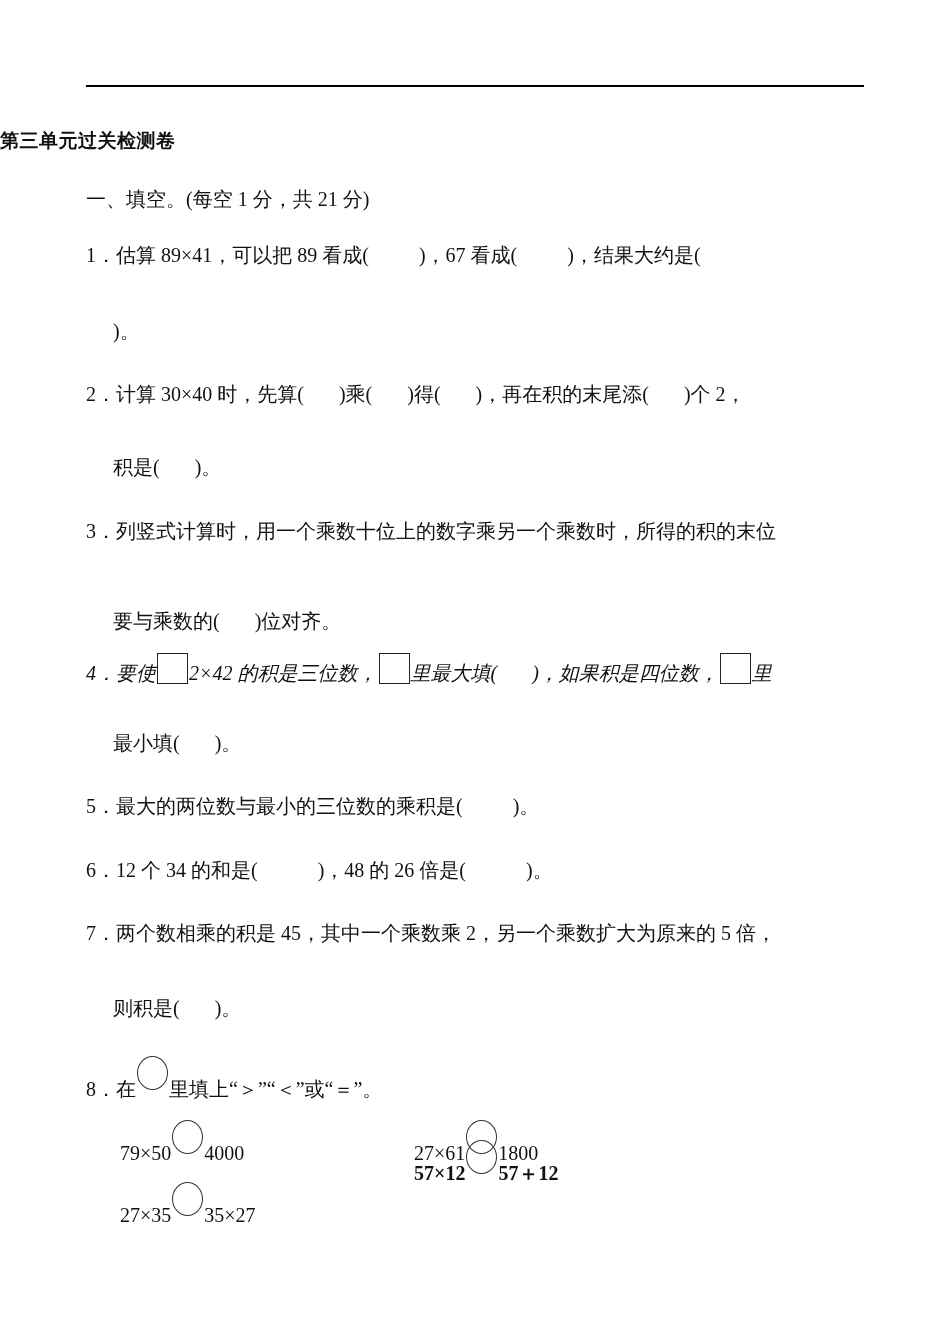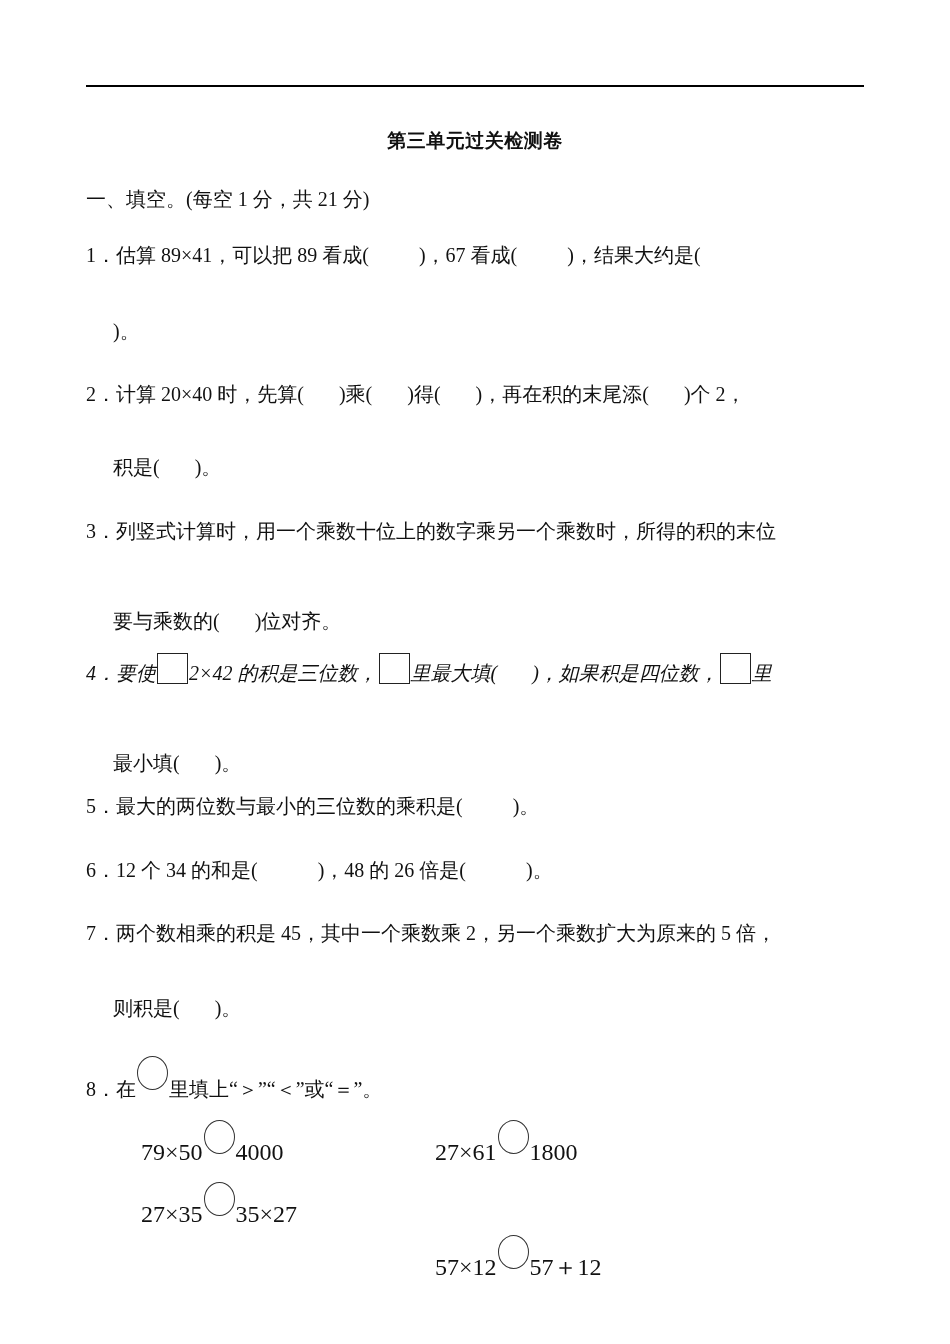--- a/index.html
+++ b/index.html
@@ -7,68 +7,68 @@
     width: 950px; height: 1344px; position: relative; overflow: hidden;
     font-family: "Liberation Serif", "DejaVu Serif", serif;
     color: #111111;
   }
   .rule {
     position: absolute; left: 86px; top: 85px; width: 778px; height: 2px;
     background: #000000;
   }
   .title {
     position: absolute; left: 0; width: 950px; top: 128px;
-    text-align: center; font-size: 19px; font-weight: bold;
+    text-align: left; font-size: 19px; font-weight: bold;
     font-family: "DejaVu Sans", sans-serif; letter-spacing: 0.5px;
   }
   .line {
     position: absolute; left: 86px; font-size: 20px; white-space: pre;
     line-height: 30px; height: 30px;
   }
   .indent { left: 113px; }
   .num { display: inline-block; }
   .blank { display: inline-block; }
   .sq {
     display: inline-block; width: 31px; height: 31px; border: 1px solid #222;
     vertical-align: -4px; box-sizing: border-box; margin: 0 1px;
   }
   .circ {
     display: inline-block; width: 31px; height: 34px; border: 1.3px solid #333;
     border-radius: 50%; vertical-align: 6px; box-sizing: border-box; margin: 0 1px;
   }
   .cmp {
-    position: absolute; font-size: 24px; white-space: pre; line-height: 30px; height: 30px; margin-left: 21px;
+    position: absolute; font-size: 20px; white-space: pre; line-height: 30px; height: 30px;
   }
 </style>
 </head>
 <body>
 
 <div class="rule"></div>
 
 <div class="title">第三单元过关检测卷</div>
 
 <div class="line" style="top:177px;margin-top:7px;">一、填空。(每空 1 分，共 21 分)</div>
 
 <div class="line" style="top:240px;"><span class="num">1．</span><span>估算 89×41，可以把 89 看成(</span><span class="blank">          </span><span>)，67 看成(</span><span class="blank">          </span><span>)，结果大约是(</span></div>
 <div class="line indent" style="top:316px;">)。</div>
 
-<div class="line" style="top:379px;"><span class="num">2．</span><span>计算 20×40 时，先算(</span><span class="blank">       </span><span>)乘(</span><span class="blank">       </span><span>)得(</span><span class="blank">       </span><span>)，再在积的末尾添(</span><span class="blank">       </span><span>)个 2，</span></div>
+<div class="line" style="top:379px;"><span class="num">2．</span><span>计算 30×40 时，先算(</span><span class="blank">       </span><span>)乘(</span><span class="blank">       </span><span>)得(</span><span class="blank">       </span><span>)，再在积的末尾添(</span><span class="blank">       </span><span>)个 2，</span></div>
 <div class="line indent" style="top:452px;"><span>积是(</span><span class="blank">       </span><span>)。</span></div>
 
 <div class="line" style="top:516px;text-align:center;"><span class="num">3．</span><span>列竖式计算时，用一个乘数十位上的数字乘另一个乘数时，所得的积的末位</span></div>
 <div class="line indent" style="top:606px;"><span>要与乘数的(</span><span class="blank">       </span><span>)位对齐。</span></div>
 
 <div class="line" style="top:653px;font-style:italic;"><span class="num">4．</span><span>要使</span><span class="sq"></span><span>2×42 的积是三位数，</span><span class="sq"></span><span>里最大填(</span><span class="blank">       </span><span>)，如果积是四位数，</span><span class="sq"></span><span>里</span></div>
-<div class="line indent" style="top:728px;margin-top:20px;"><span>最小填(</span><span class="blank">       </span><span>)。</span></div>
+<div class="line indent" style="top:728px;"><span>最小填(</span><span class="blank">       </span><span>)。</span></div>
 
 <div class="line" style="top:791px;"><span class="num">5．</span><span>最大的两位数与最小的三位数的乘积是(</span><span class="blank">          </span><span>)。</span></div>
 
 <div class="line" style="top:855px;"><span class="num">6．</span><span>12 个 34 的和是(</span><span class="blank">            </span><span>)，48 的 26 倍是(</span><span class="blank">            </span><span>)。</span></div>
 
 <div class="line" style="top:918px;"><span class="num">7．</span><span>两个数相乘的积是 45，其中一个乘数乘 2，另一个乘数扩大为原来的 5 倍，</span></div>
 <div class="line indent" style="top:993px;"><span>则积是(</span><span class="blank">       </span><span>)。</span></div>
 
 <div class="line" style="top:1056px;"><span class="num">8．</span><span>在</span><span class="circ"></span><span>里填上“＞”“＜”或“＝”。</span></div>
 
 <div class="cmp" style="left:120px; top:1120px;"><span>79×50</span><span class="circ"></span><span>4000</span></div>
 <div class="cmp" style="left:414px; top:1120px;"><span>27×61</span><span class="circ"></span><span>1800</span></div>
 <div class="cmp" style="left:120px; top:1182px;"><span>27×35</span><span class="circ"></span><span>35×27</span></div>
-<div class="cmp" style="left:414px; top:1235px;"><span>57×12</span><span class="circ"></span><span>57＋12</span></div>
+<div class="cmp" style="left:414px; top:1140px;font-weight:bold;"><span>57×12</span><span class="circ"></span><span>57＋12</span></div>
 
 </body></html>

